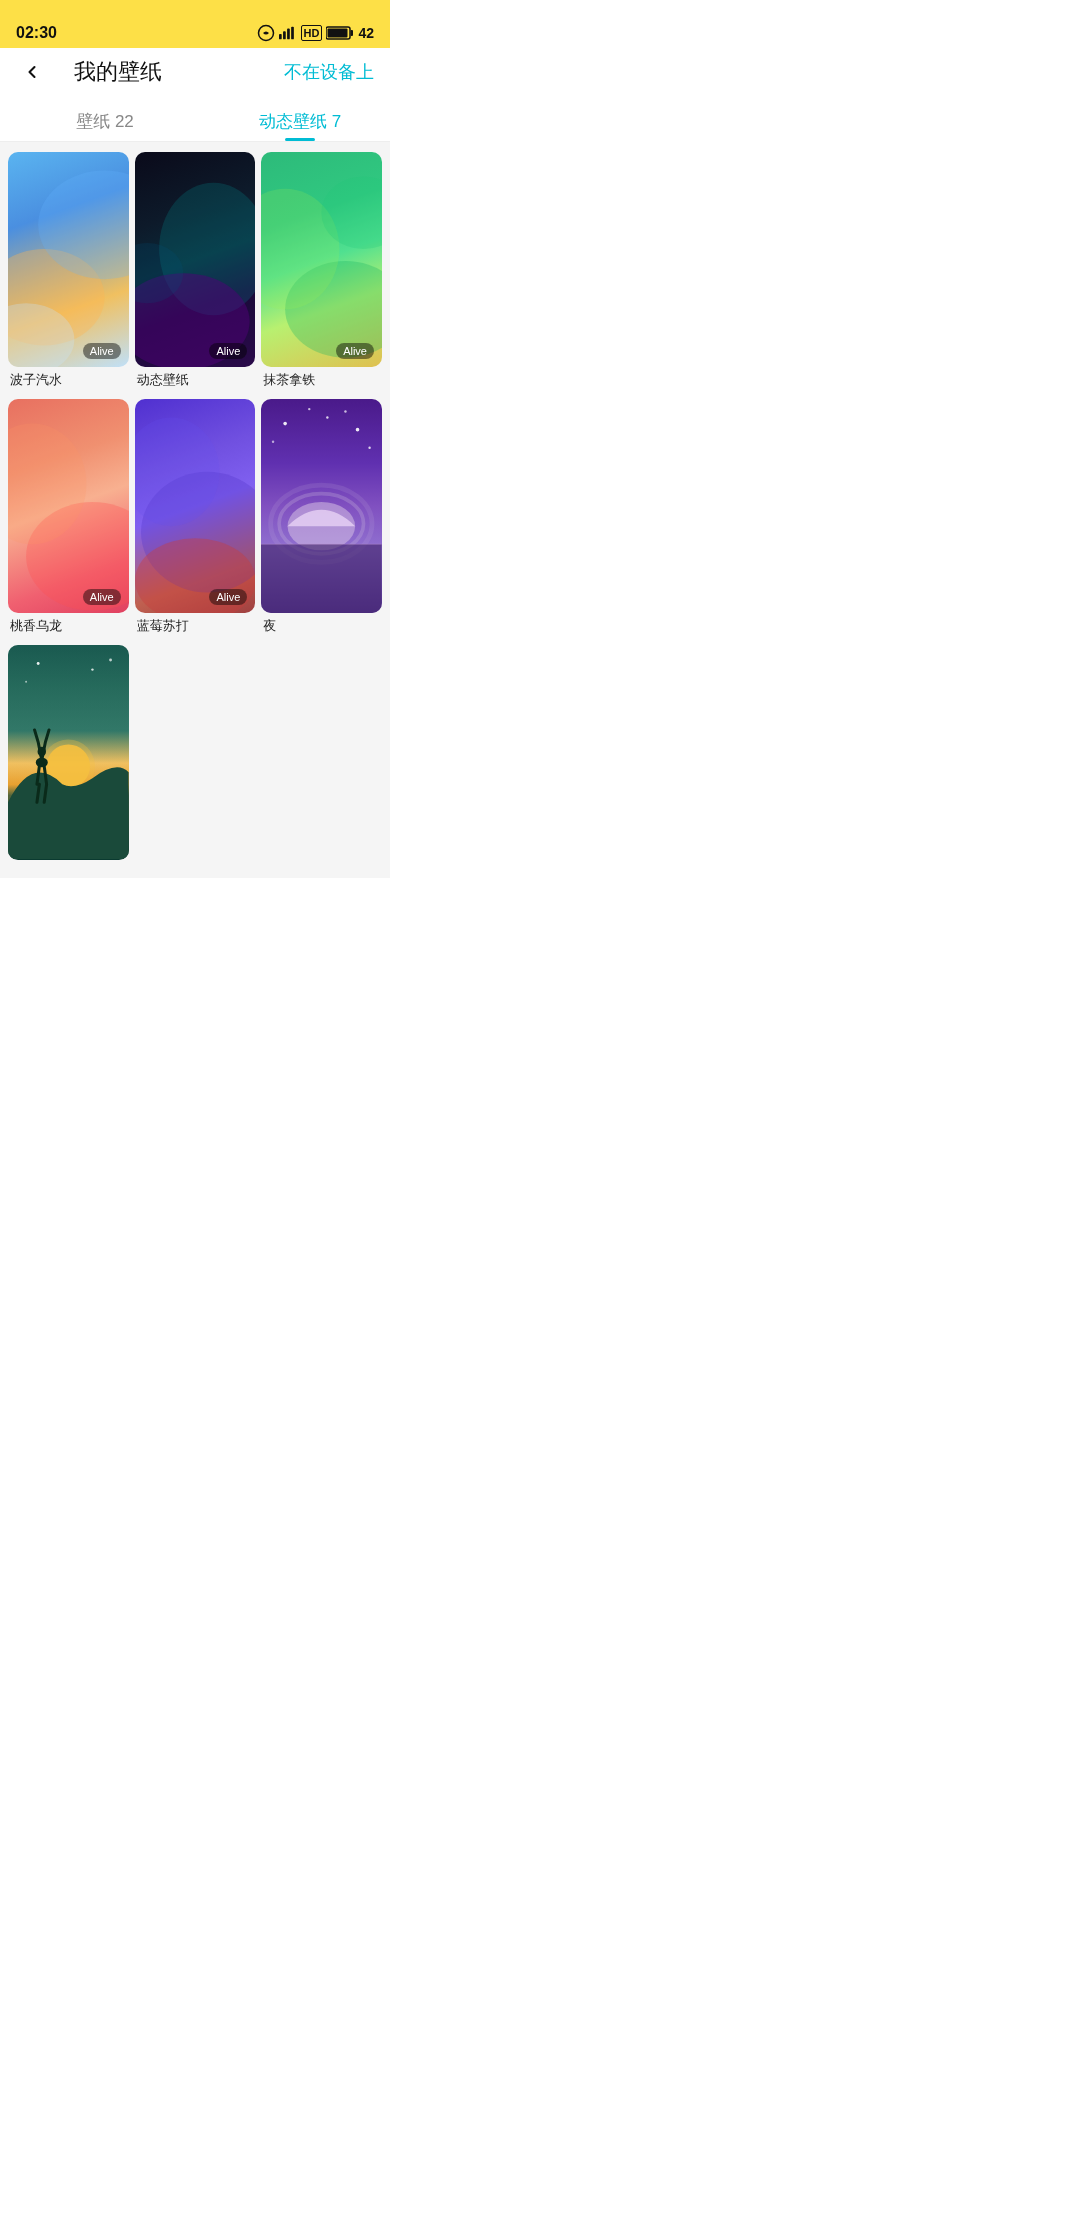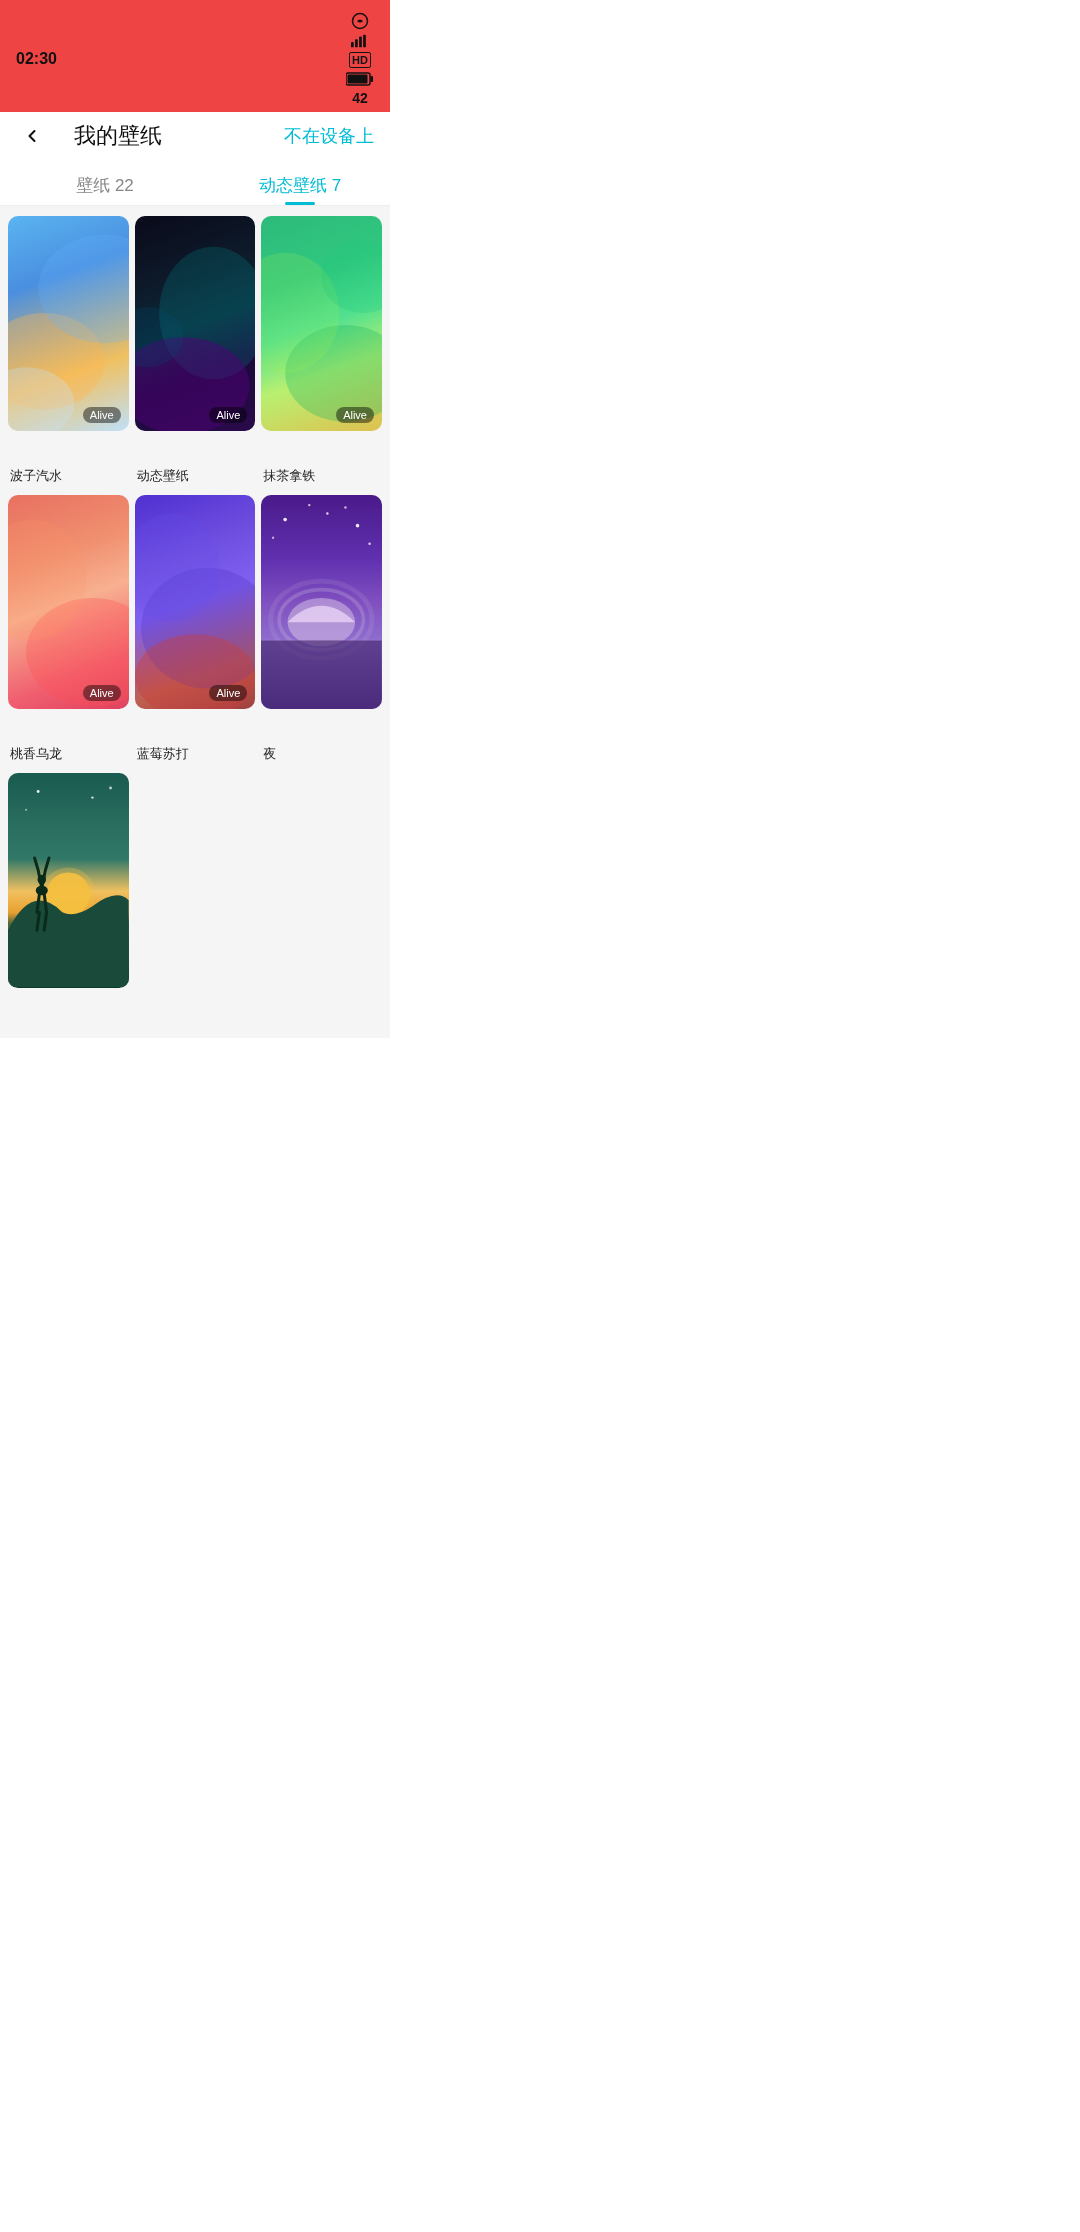--- a/index.html
+++ b/index.html
@@ -11,35 +11,34 @@
       background: #fff;
       font-family: -apple-system, 'PingFang SC', 'Helvetica Neue', sans-serif;
       overflow-x: hidden;
     }
 
     
     .status-bar {
       display: flex;
       justify-content: space-between;
       align-items: center;
-      padding: 12px 16px 6px;
-      background: #ef4444;
+      padding: 24px 16px 6px;
+      background: #fde047;
     }
     .status-time {
       font-size: 16px;
       font-weight: 600;
       color: #111;
     }
     .status-icons {
       display: flex;
       align-items: center;
       gap: 4px;
       font-size: 13px;
       color: #111;
-      flex-direction: column;
     }
     .status-icons svg {
       fill: #111;
     }
 
     
     .header {
       display: flex;
       align-items: center;
       justify-content: space-between;
@@ -137,21 +136,20 @@
       font-size: 11px;
       padding: 2px 7px;
       border-radius: 10px;
       text-align: center;
     }
 
     .wallpaper-name {
       font-size: 13px;
       color: #222;
       padding: 0 2px 4px;
-      margin-top: 32px;
     }
 
     
     .wp-bozy {
       background: linear-gradient(160deg, #5ab4f0 0%, #4a8fe0 30%, #f0c060 70%, #c0e0f8 100%);
     }
     .wp-bubble {
       background: linear-gradient(160deg, #0a0a1a 0%, #0d1a2a 30%, #0a2a3a 50%, #1a0a3a 70%, #2a0a4a 100%);
     }
     .wp-matcha {

